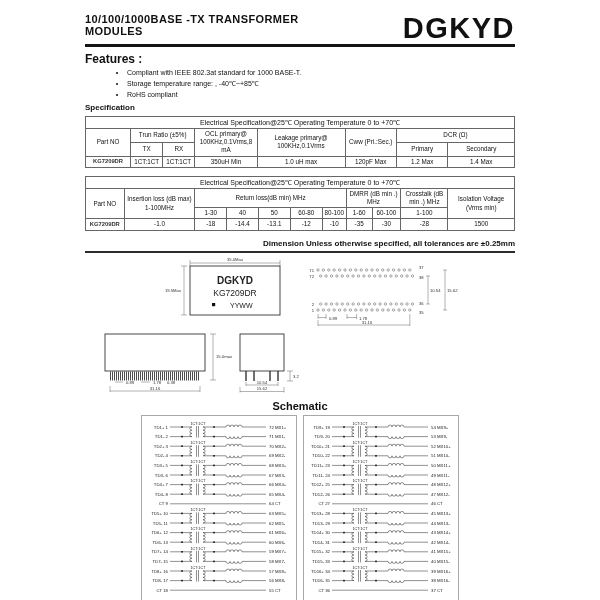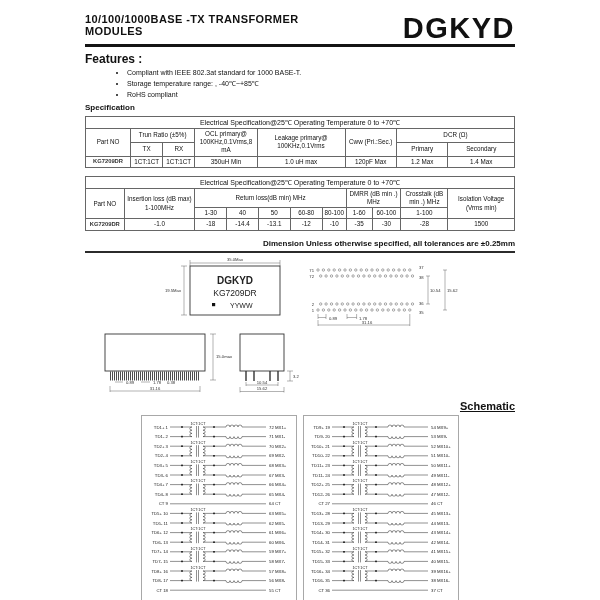--- a/index.html
+++ b/index.html
@@ -19,21 +19,21 @@
   table.spec td{border:1px solid #666;text-align:center;vertical-align:middle;padding:1px 1px;line-height:1.3;}
   td.ttl{font-size:7px;padding:2px;}
   td.pn-cell{font-size:5.8px;font-weight:bold;color:#333;}
   
   .dim-h{text-align:right;font-size:8px;font-weight:bold;border-bottom:2.5px solid #2b2b2b;padding-bottom:3px;margin-top:1px;}
   svg text{font-family:"Liberation Sans",sans-serif;fill:#222;}
   .ol{fill:#fff;stroke:#333;stroke-width:0.9;}
   .dl{stroke:#555;stroke-width:0.45;fill:none;}
   .dim{font-size:4.2px;fill:#333;}
   .pn{font-size:4.2px;fill:#333;}
-  .schem-h{text-align:right;font-size:11px;font-weight:bold;margin:2px 0 3px;text-decoration:underline;}
+  .schem-h{text-align:center;font-size:11px;font-weight:bold;margin:2px 0 3px;}
   .schem-wrap{display:flex;justify-content:center;gap:6px;}
   .schem-box{border:1px solid #a8a8a8;background:#fff;}
 </style>
 </head>
 <body>
 
 <div class="page">
 
   <div class="hdr">
     <div class="doc-title">10/100/1000BASE  -TX  TRANSFORMER   MODULES</div>

